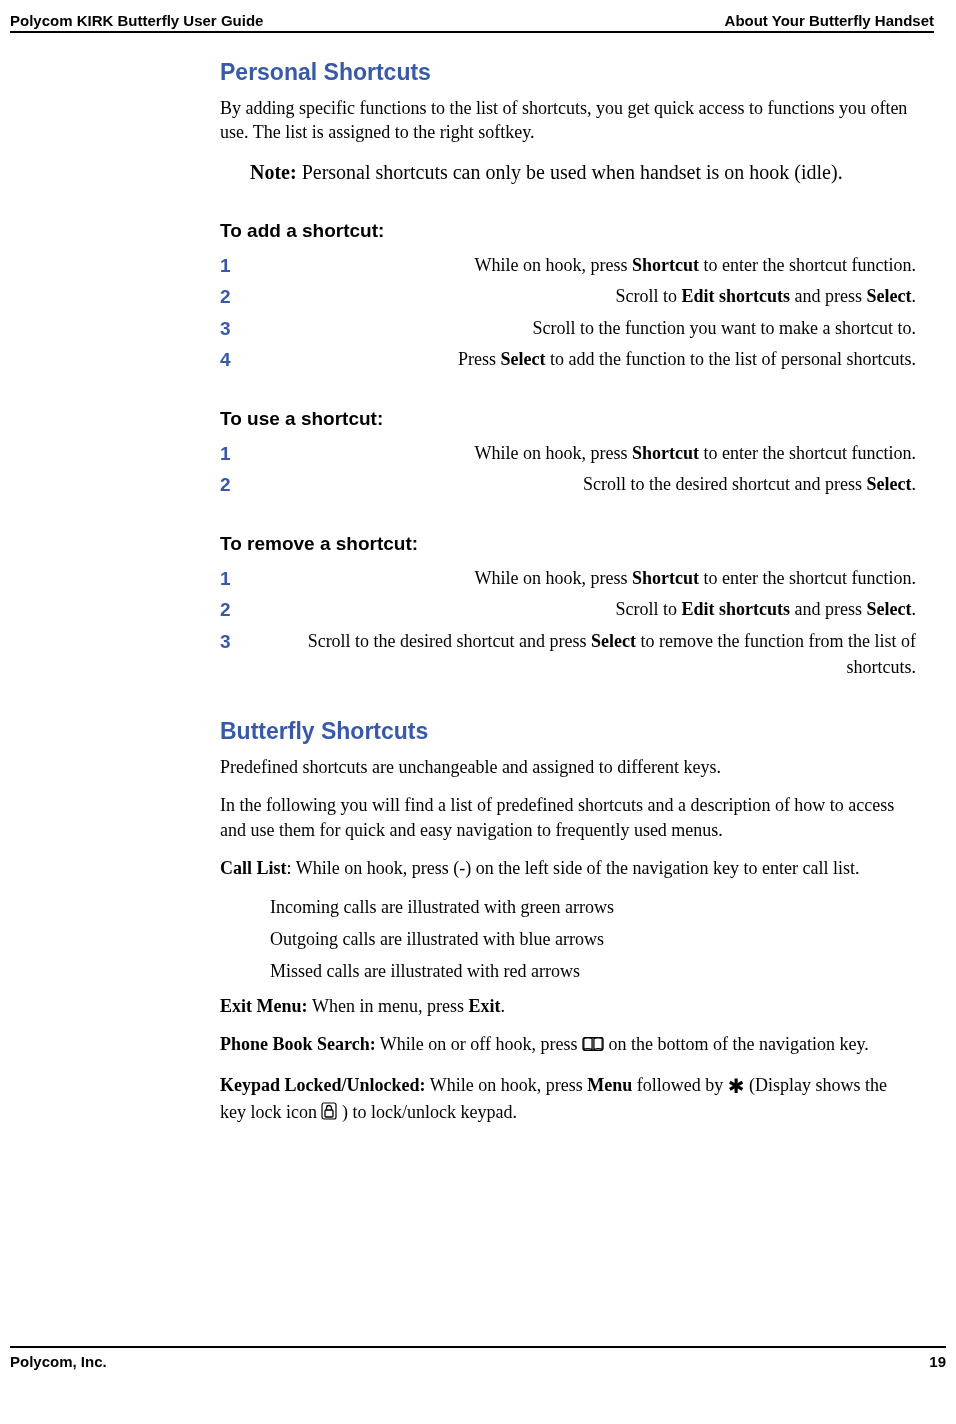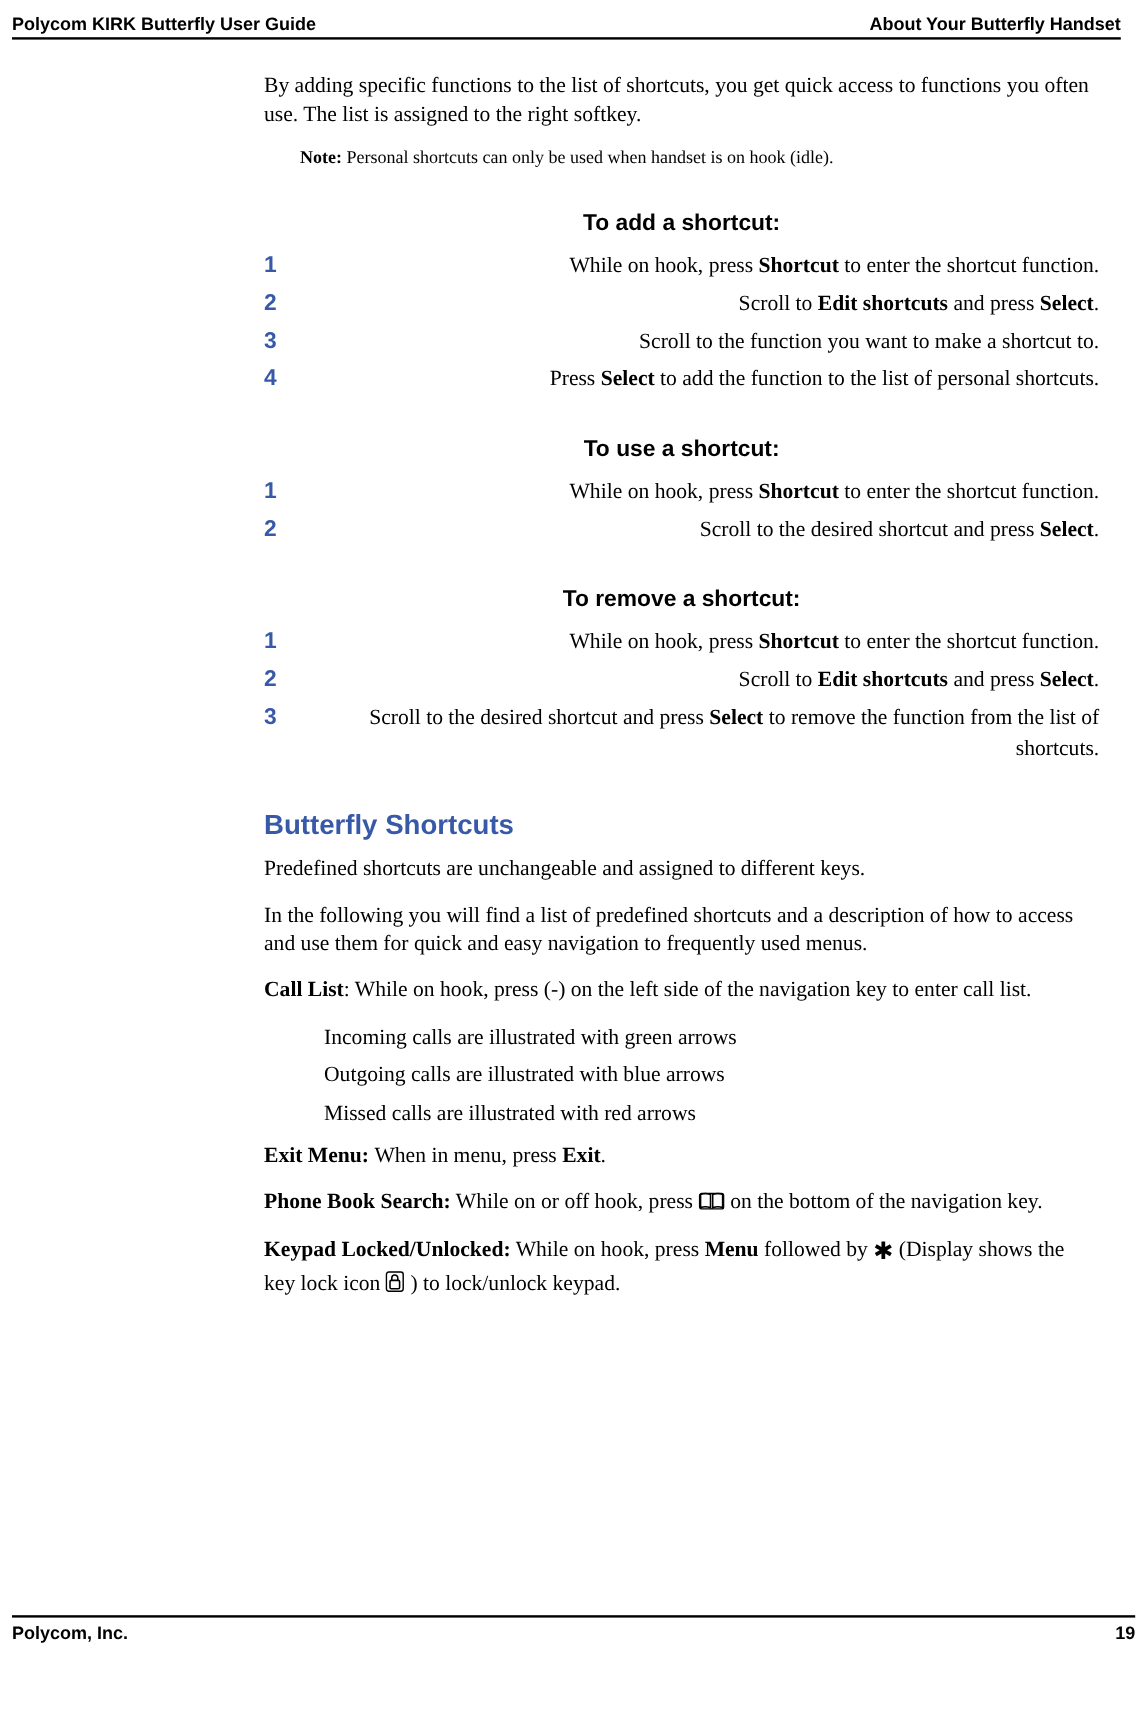--- a/index.html
+++ b/index.html
@@ -39,30 +39,29 @@
     color: #3859a8;
     font-size: 23px;
     margin: 20px 0 10px 0;
   }
   p.body {
     font-size: 18px;
     line-height: 1.35;
     margin: 8px 0 14px 0;
   }
   p.note {
-    font-size: 15px;
+    font-size: 20px;
     line-height: 1.35;
     margin: 8px 0 14px 30px;
   }
   .h3 {
     font-family: Futura, "Trebuchet MS", Arial, sans-serif;
     font-weight: bold;
     font-size: 19px;
     margin: 34px 0 10px 0;
-    text-align: center;
   }
   .steps {
     margin: 0;
     padding: 0;
     list-style: none;
   }
   .steps li {
     display: flex;
     align-items: flex-start;
     font-size: 18px;
@@ -123,20 +122,21 @@
 <div class="page">
 
   <div class="header-row">
     <span>Polycom KIRK Butterfly User Guide</span>
     <span>About Your Butterfly Handset</span>
   </div>
   <hr class="rule">
 
   <div class="content">
 
+    <div class="h2">Personal Shortcuts</div>
 
     <p class="body">By adding specific functions to the list of shortcuts, you get quick access to functions you often use. The list is assigned to the right softkey.</p>
 
     <p class="note">
       <b>Note:</b><span> Personal shortcuts can only be used when handset is on hook (idle).</span>
     </p>
 
 
     <div class="h3">To add a shortcut:</div>
     <ol class="steps">

